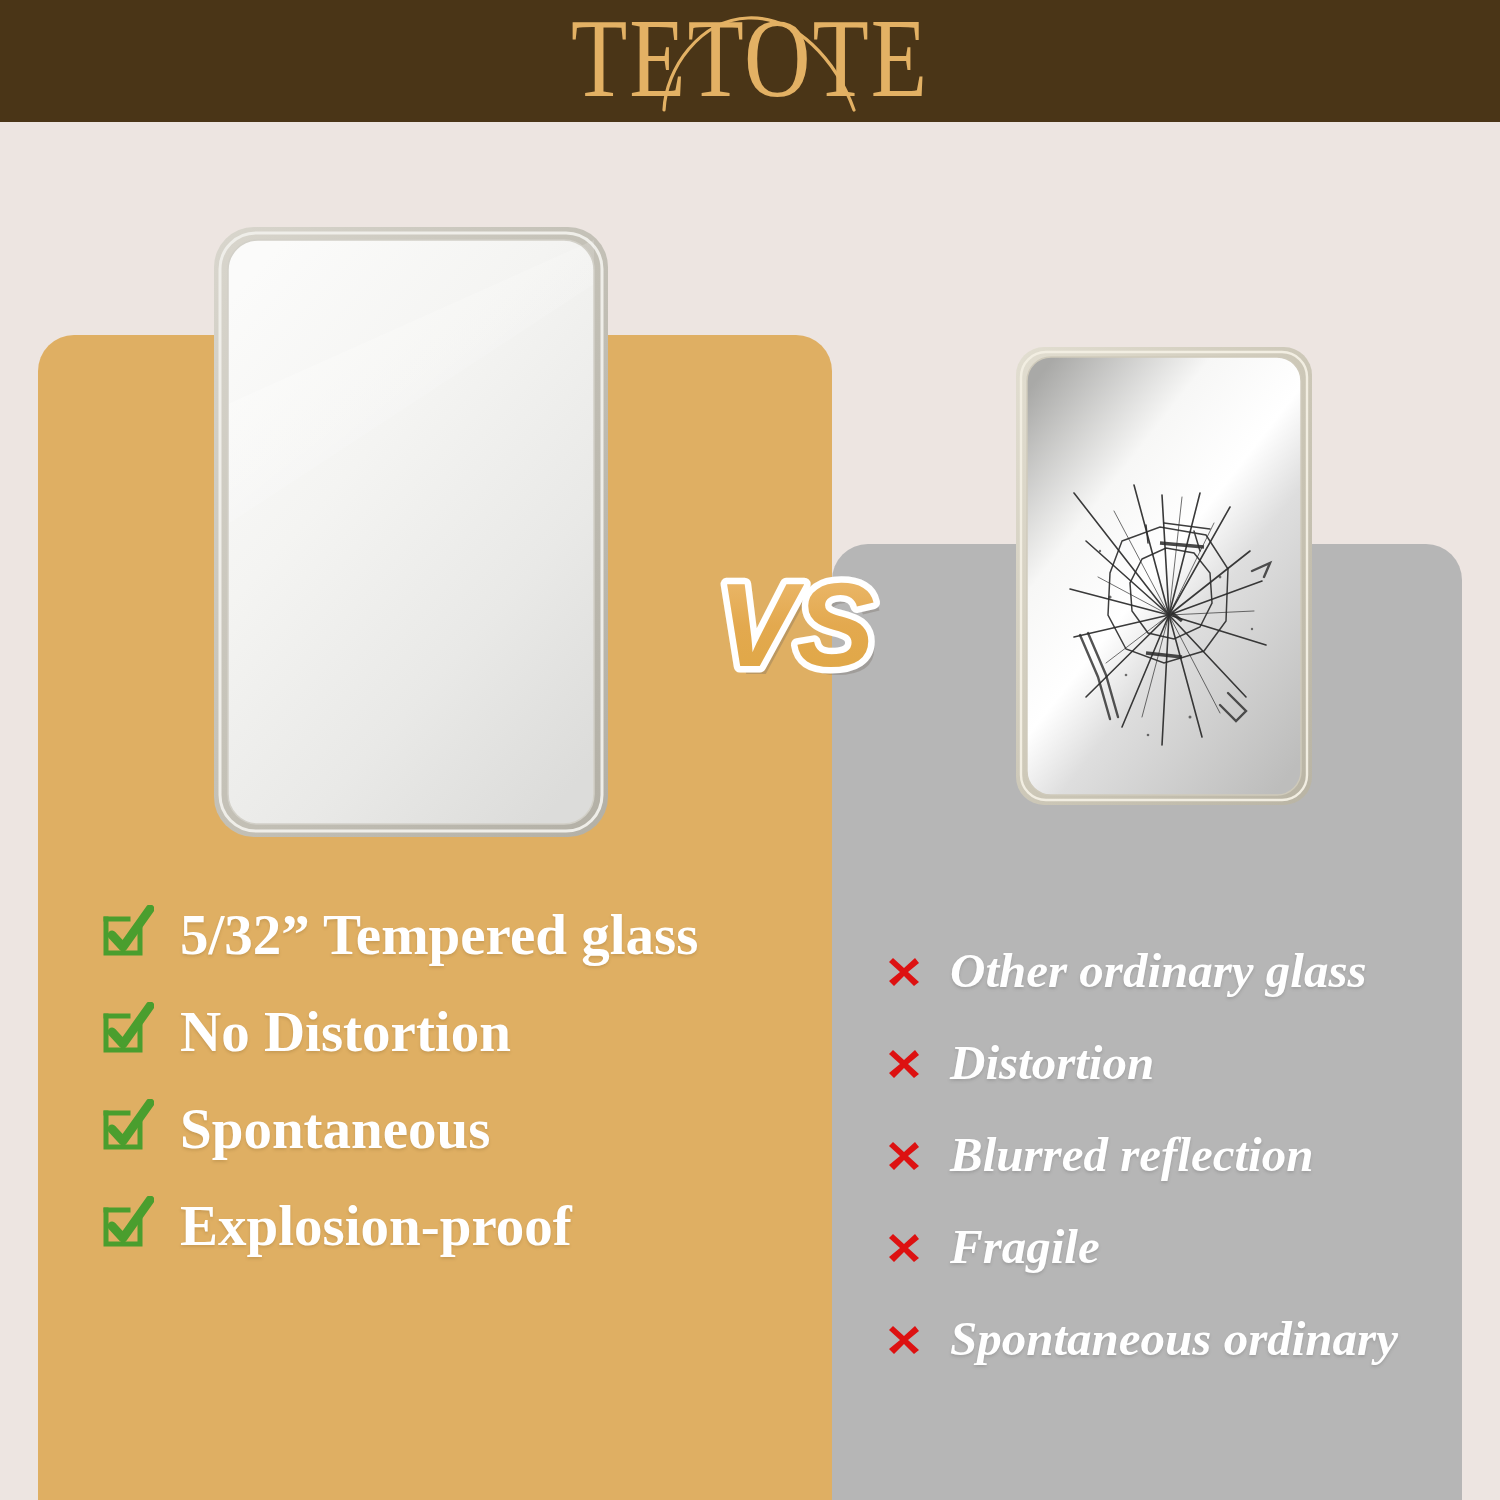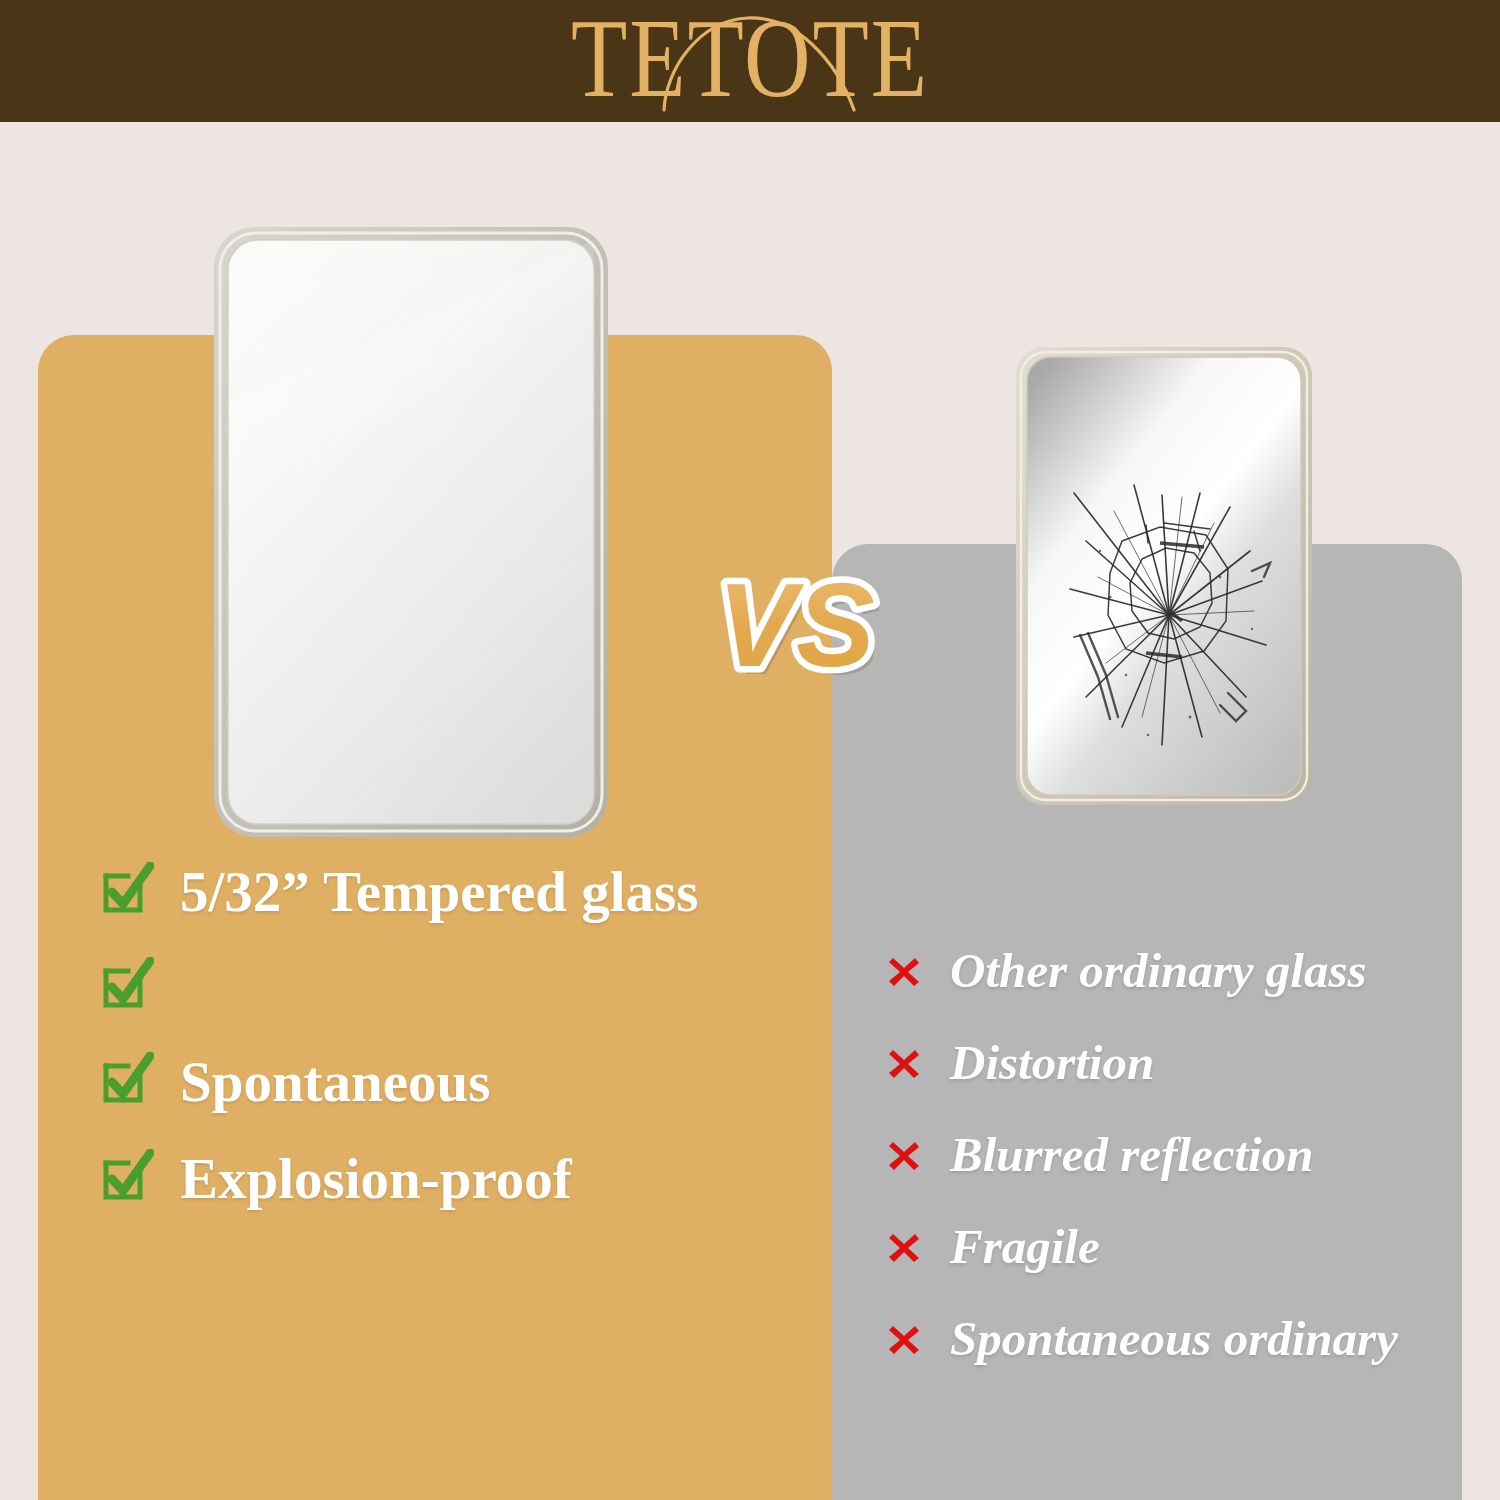--- a/index.html
+++ b/index.html
@@ -56,21 +56,21 @@
   
   .vs{
     position:absolute;left:690px;top:566px;width:230px;height:135px;
     display:flex;align-items:center;justify-content:flex-start;
     pointer-events:none;
   }
   .vs svg{width:230px;height:135px;display:block;}
 
   
   .list-good{
-    position:absolute;left:98px;top:862px;width:700px;text-align:center;
+    position:absolute;left:98px;top:905px;width:700px;text-align:center;
   }
   .list-bad{
     position:absolute;left:884px;top:945px;width:580px;font-style:italic;
   }
   .row{display:flex;align-items:center;margin-bottom:37px;}
   .list-bad .row{margin-bottom:40px;}
 
   .ico-check{width:56px;height:56px;flex:0 0 56px;margin-right:26px;position:relative;top:-2px;}
   .ico-x{width:40px;height:40px;flex:0 0 40px;margin-right:26px;position:relative;top:0px;}
   .ico-check svg,.ico-x svg{display:block;width:100%;height:100%;}
@@ -258,20 +258,21 @@
 
 
     <div class="row">
       <span class="ico-check">
         <svg viewBox="0 0 56 56">
           <path d="M8 14 L8 48 L42 48 L42 24" fill="none" stroke="#4a9e2e" stroke-width="5" stroke-linecap="square" stroke-linejoin="miter"></path>
           <path d="M8 14 L30 14" fill="none" stroke="#4a9e2e" stroke-width="5" stroke-linecap="square"></path>
           <path d="M14 30 L25 42 L52 4" fill="none" stroke="#4a9e2e" stroke-width="9" stroke-linecap="round" stroke-linejoin="round"></path>
         </svg>
       </span>
+      <span class="row-label">No Distortion</span>
     </div>
 
     <div class="row">
       <span class="ico-check">
         <svg viewBox="0 0 56 56">
           <path d="M8 14 L8 48 L42 48 L42 24" fill="none" stroke="#4a9e2e" stroke-width="5" stroke-linecap="square" stroke-linejoin="miter"></path>
           <path d="M8 14 L30 14" fill="none" stroke="#4a9e2e" stroke-width="5" stroke-linecap="square"></path>
           <path d="M14 30 L25 42 L52 4" fill="none" stroke="#4a9e2e" stroke-width="9" stroke-linecap="round" stroke-linejoin="round"></path>
         </svg>
       </span>

